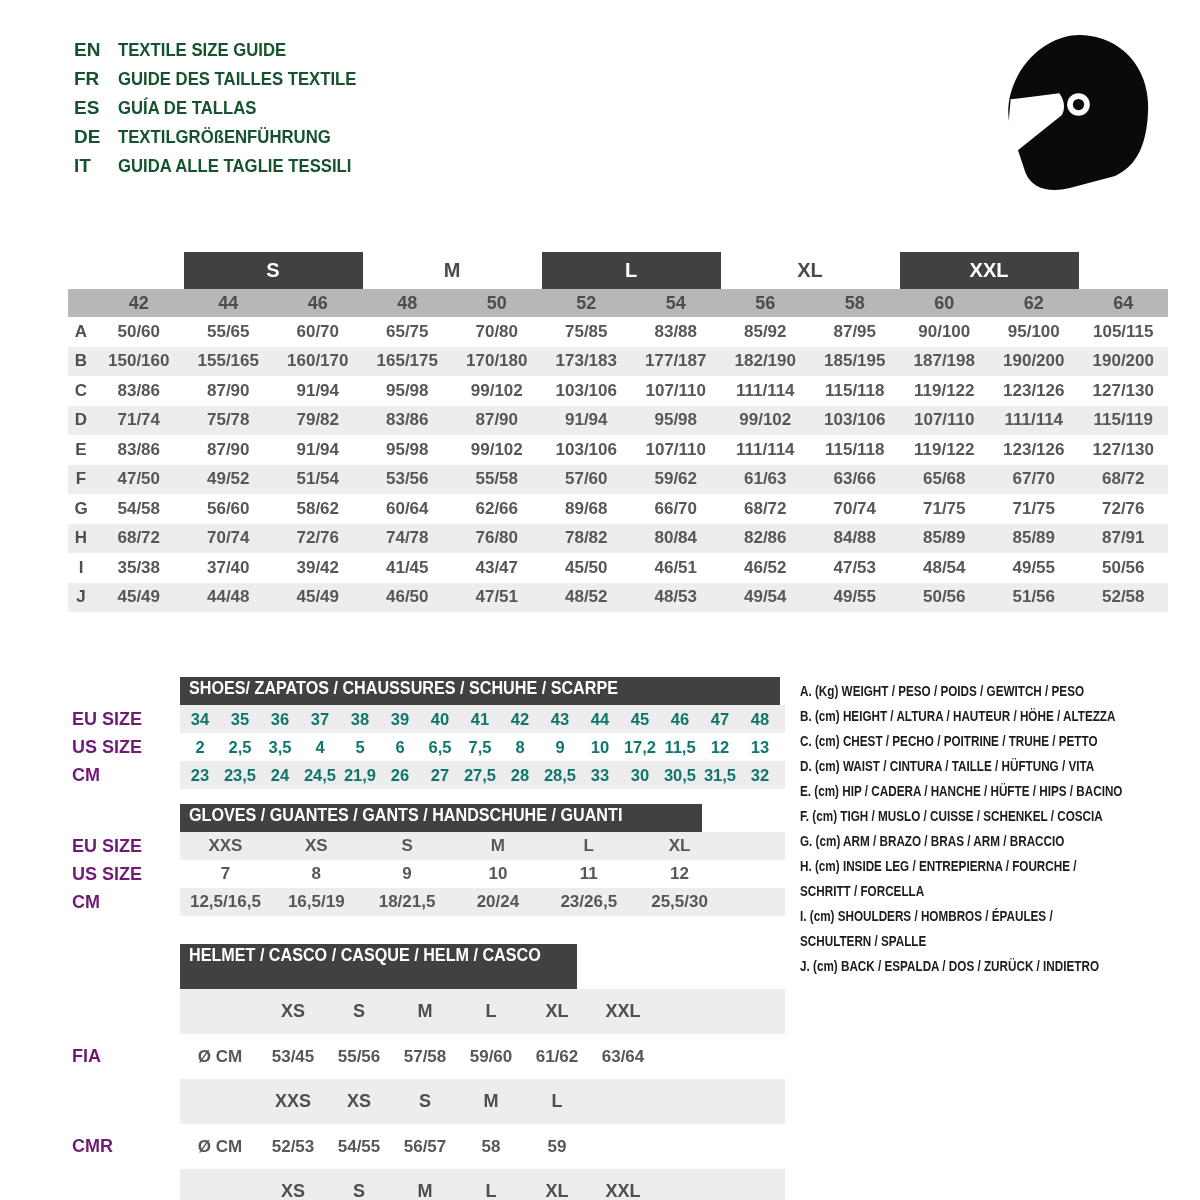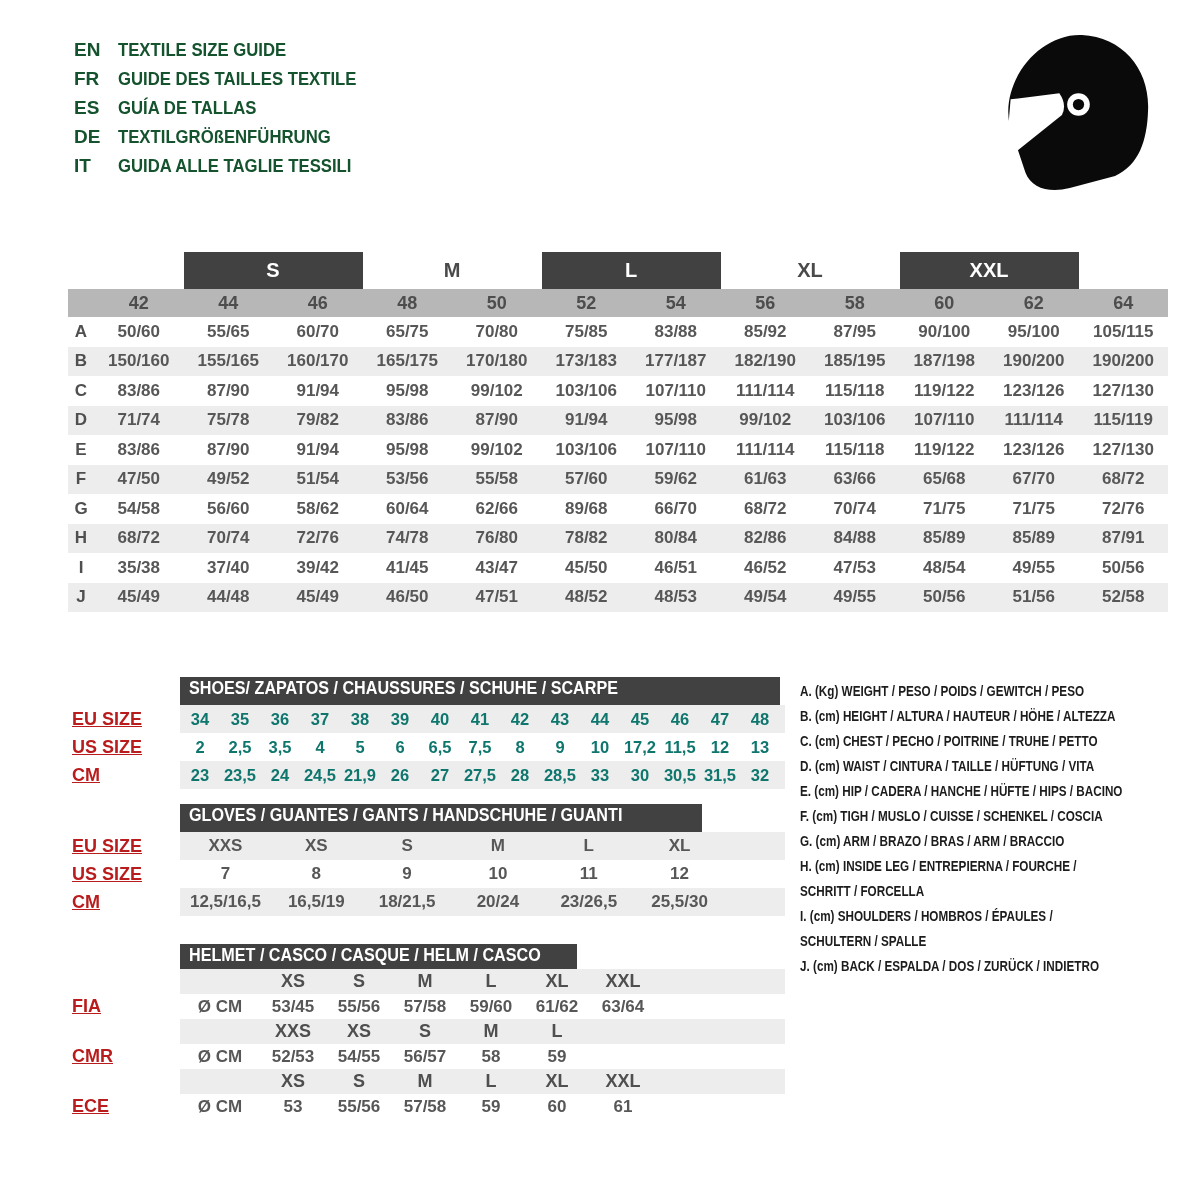--- a/index.html
+++ b/index.html
@@ -26,23 +26,23 @@
   .cell{display:flex;align-items:center;justify-content:center;white-space:nowrap;}
   .trow{height:29.5px;font-size:17px;color:#575757;}
   .trows .trow:nth-child(even){background:#ededed;}
   .trow .rlabel{display:flex;align-items:center;justify-content:center;color:#4f4f4f;}
   
   .sec{position:absolute;left:72px;width:716px;}
   .sec-shoes{top:677px;}
   .sec-gloves{top:804px;}
   .sec-helmet{top:944px;}
   .sec-row{display:flex;align-items:stretch;height:28px;}
-  .sec-helmet .sec-row{height:25px;}
+  .sec-helmet .sec-row{height:45px;}
   .sec-row:nth-child(even) .sec-content{background:#ededed;}
-  .sec-label{width:108px;flex:0 0 108px;display:flex;align-items:center;font-size:18px;color:#b91c1c;white-space:nowrap;text-decoration:underline;}
+  .sec-label{width:108px;flex:0 0 108px;display:flex;align-items:center;font-size:18px;color:#701a75;white-space:nowrap;}
   .sec-content{width:605px;flex:0 0 605px;display:flex;align-items:stretch;}
   .bar{background:#414141;color:#ffffff;display:flex;padding-left:9px;font-size:19px;}
   .bar span{white-space:nowrap;transform:scaleX(.85);transform-origin:left center;}
   .bar-shoes{width:591px;}
   .bar-gloves{width:513px;}
   .bar-helmet{width:388px;}
   .shoes-grid{display:grid;grid-template-columns:repeat(15,1fr);width:600px;font-size:16.5px;color:#0f766e;}
   .gloves-grid{display:grid;grid-template-columns:repeat(6,1fr);width:545px;font-size:17px;color:#575757;}
   .helmet-grid{display:grid;grid-template-columns:80px repeat(6,66px);width:476px;font-size:17px;color:#575757;}
   .size-cell{color:#4f4f4f;font-size:18px;}

